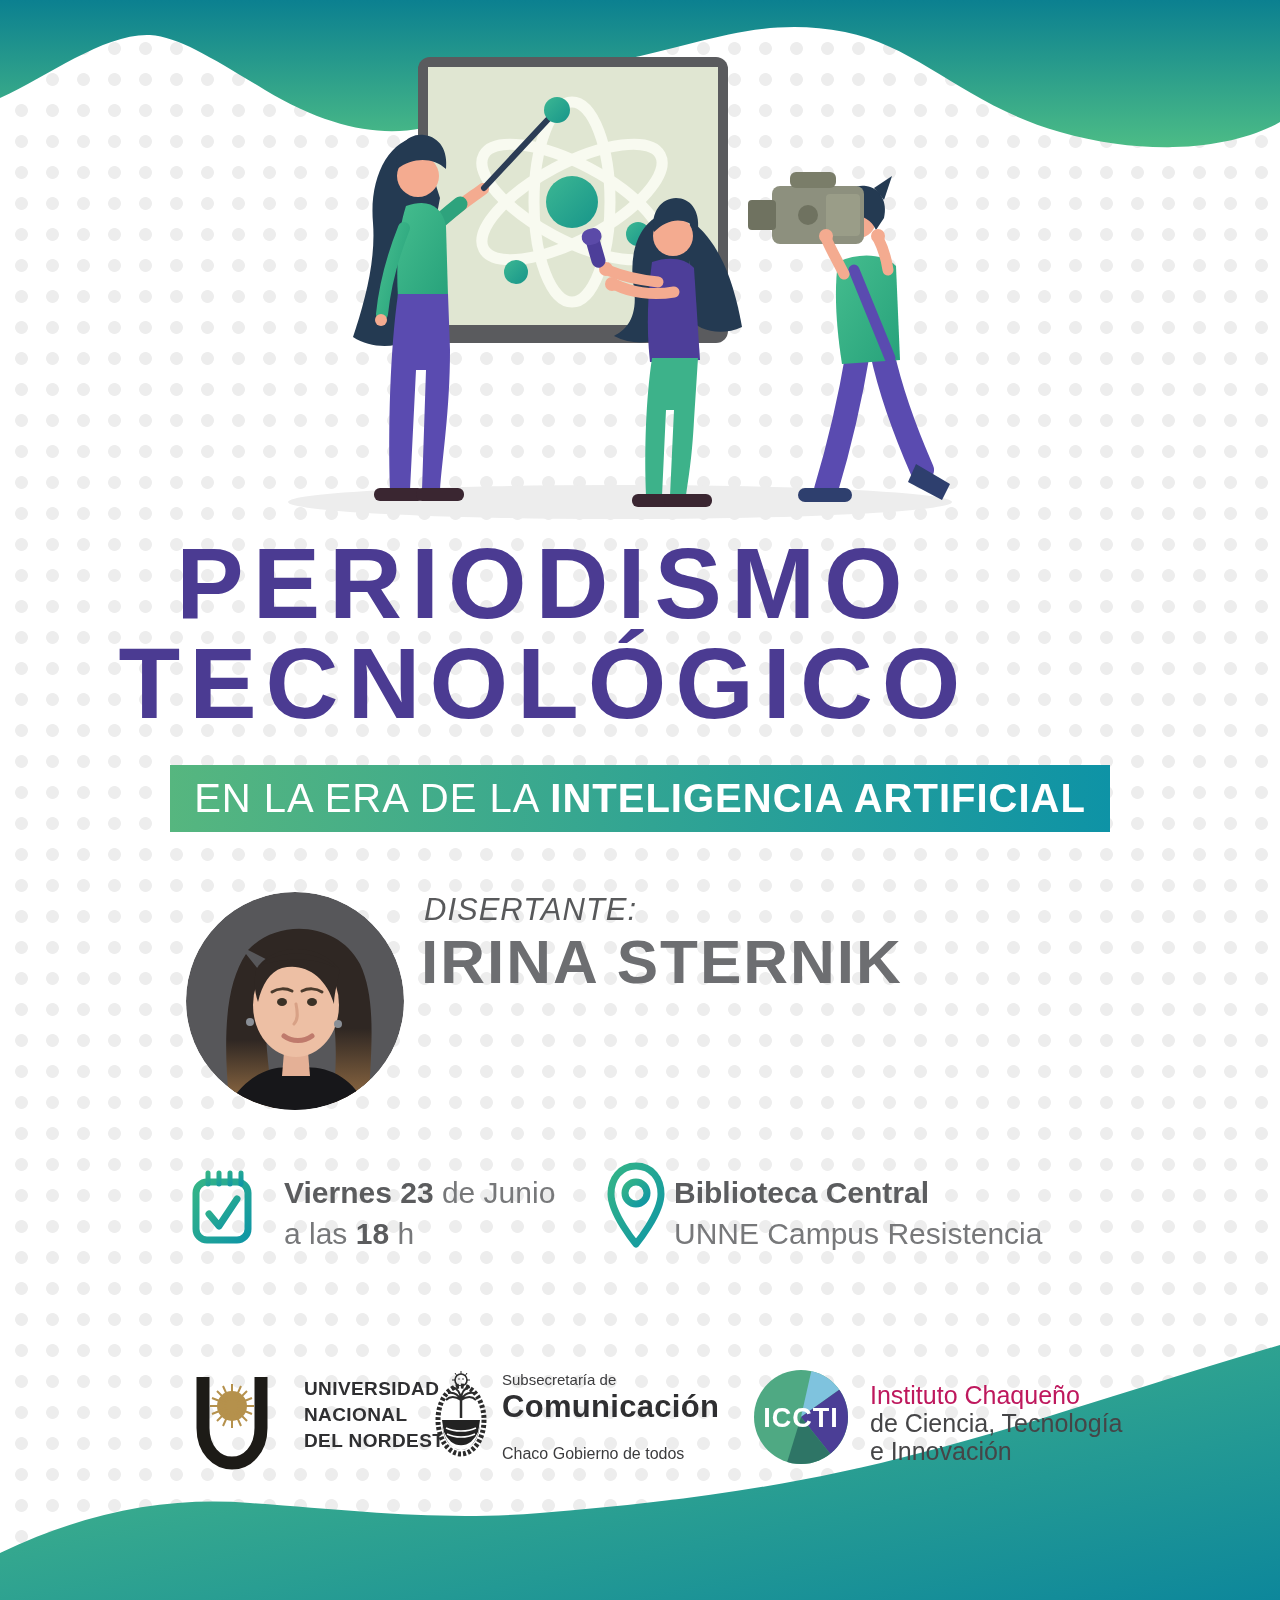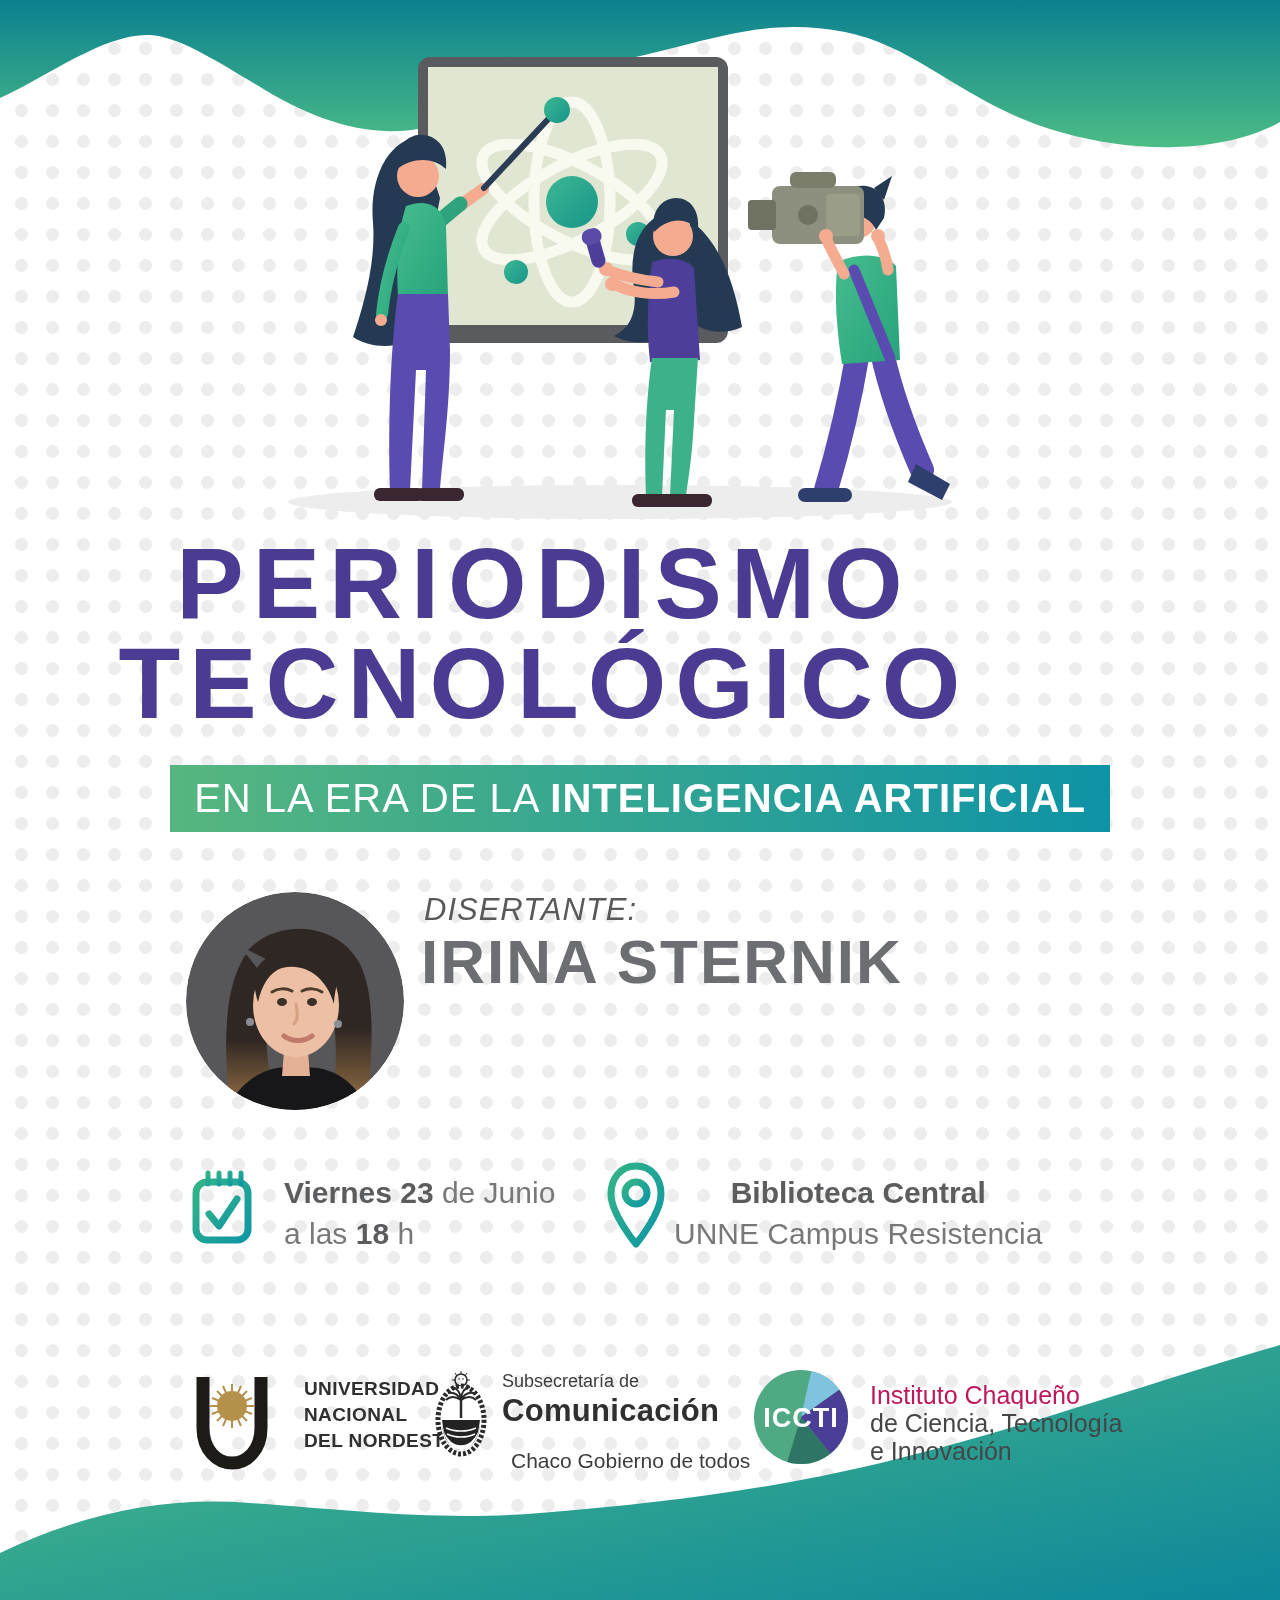--- a/index.html
+++ b/index.html
@@ -26,29 +26,29 @@
     font-size:40px;letter-spacing:1px;white-space:pre;
   }
   .banner .bold{font-weight:700;}
   
   .portrait{left:186px;top:892px;width:218px;height:218px;border-radius:50%;overflow:hidden;}
   .disertante{left:424px;top:892px;font-size:31px;font-style:italic;color:#58595b;letter-spacing:1px;}
   .speaker-name{left:421px;top:926px;font-size:62px;font-weight:700;color:#6d6e71;letter-spacing:2px;}
   .speaker-bio{left:424px;top:1019px;font-size:27px;color:#6d6e71;line-height:37px;letter-spacing:0.3px;}
   
   .event-text{font-size:30px;line-height:41px;color:#77787a;}
-  .event-text .bold{font-weight:700;color:#5b5c5e;text-align:center;}
+  .event-text .bold{font-weight:700;color:#5b5c5e;}
   .date-text{left:284px;top:1172px;}
   .venue-text{left:674px;top:1172px;}
   
   .unne-text{left:288px;top:1376px;font-size:19px;font-weight:700;color:#2f2f31;line-height:26px;letter-spacing:0.4px;margin-left:16px;}
   .chaco-text{left:502px;top:1371px;color:#3c3c3e;}
-  .chaco-l1{font-size:18px;}
+  .chaco-l1{font-size:15px;}
   .chaco-l2{font-size:31px;font-weight:700;color:#2f2f31;margin:1px 0 20px 0;letter-spacing:0.3px;}
-  .chaco-l3{font-size:21px;margin-left:9px;}
+  .chaco-l3{font-size:16px;}
   .iccti-text{left:870px;top:1381px;font-size:25px;color:#454547;line-height:28px;}
   .iccti-l1{font-weight:400;color:#be185d;}
 </style>
 </head>
 <body>
 
 <div class="poster">
   <div class="dots abs" style="inset:0"></div>
 
   <svg class="abs" style="left:0;top:0" width="1280" height="170" viewBox="0 0 1280 170">

